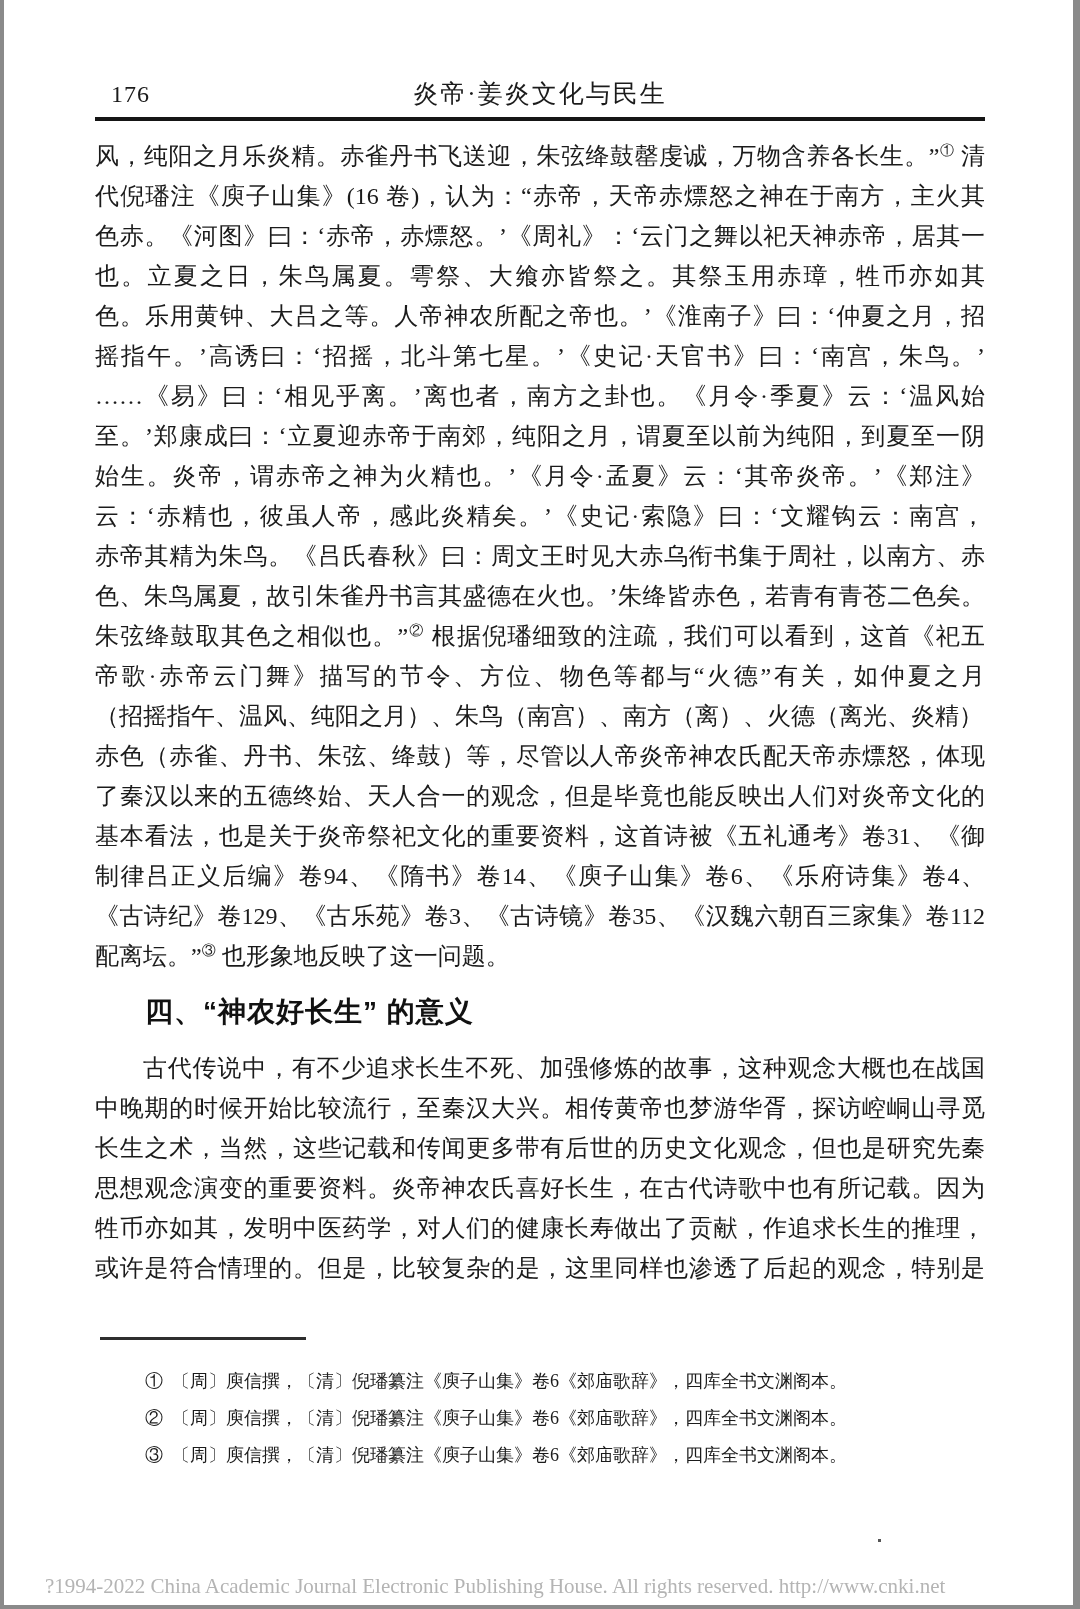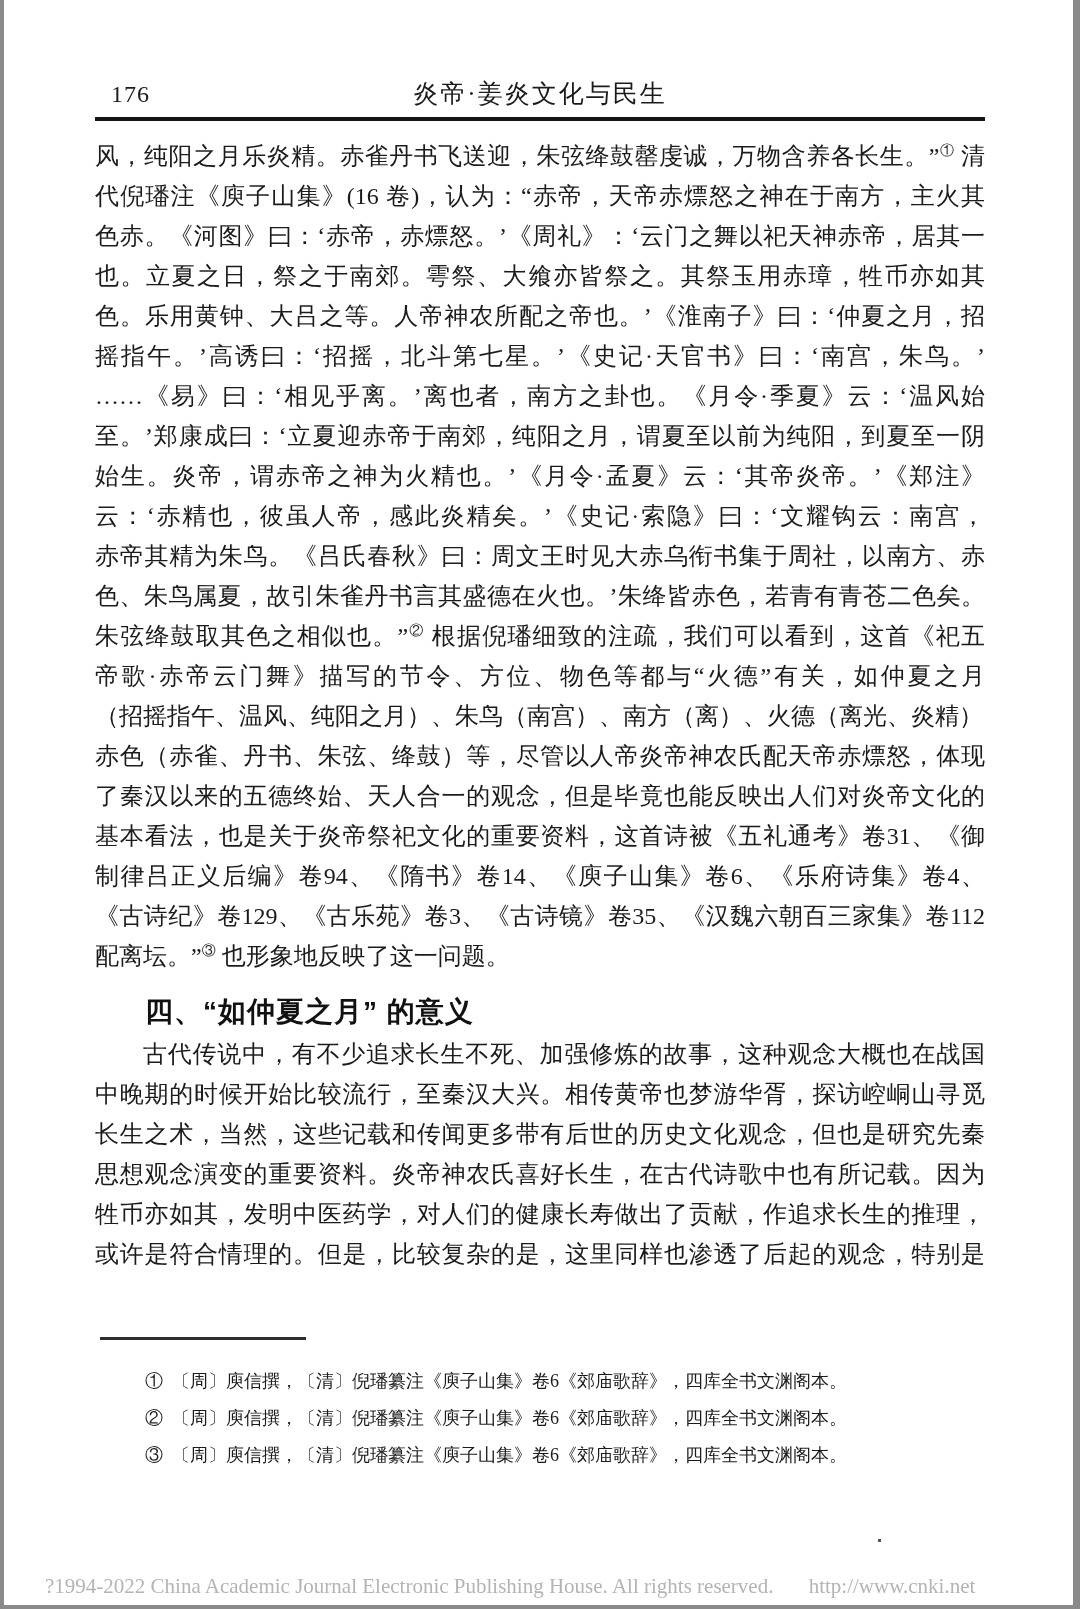--- a/index.html
+++ b/index.html
@@ -63,21 +63,21 @@
     margin: 0;
     padding: 14px 0 0 50px;
     height: 44px;
     line-height: 44px;
     font-family: "Liberation Sans", "DejaVu Sans", sans-serif;
     font-weight: bold;
     font-size: 28px;
     letter-spacing: 1px;
     color: #111;
   }
-  .p2 { }
+  .p2 { margin-top: 14px; }
 
   
   .footnote-divider {
     position: absolute;
     top: 1337px; left: 100px; width: 206px; height: 3px;
     background: #2e2e2e;
   }
   .footnotes {
     position: absolute;
     top: 1363px; left: 95px; width: 890px;
@@ -95,21 +95,21 @@
 
   
   .cnki-footer {
     position: absolute;
     top: 1572px; left: 45px; width: 1000px;
     font-size: 21px;
     line-height: 28px;
     color: #b4b4b4;
     white-space: nowrap;
   }
-  .cnki-url { margin-left: 30px; }
+  .cnki-url { }
 </style>
 </head>
 <body>
 
 <div class="page">
 
   <div class="edge edge-left"></div>
   <div class="edge edge-right"></div>
   <div class="edge edge-bottom"></div>
   <div class="speck"></div>
@@ -118,40 +118,40 @@
     <span class="pagenum">176</span>
     <span class="running-title">炎帝·姜炎文化与民生</span>
   </div>
   <div class="header-rule"></div>
 
   <div class="content">
     <div class="para p1">
         <div class="line">风，纯阳之月乐炎精。赤雀丹书飞送迎，朱弦绛鼓罄虔诚，万物含养各长生。”<sup class="fnref">①</sup> 清</div>
         <div class="line">代倪璠注《庾子山集》(16 卷)，认为：“赤帝，天帝赤熛怒之神在于南方，主火其</div>
         <div class="line">色赤。《河图》曰：‘赤帝，赤熛怒。’《周礼》：‘云门之舞以祀天神赤帝，居其一</div>
-        <div class="line">也。立夏之日，祭之于南郊。雩祭、大飨亦皆祭之。其祭玉用赤璋，牲币亦如其</div>
+        <div class="line">也。立夏之日，朱鸟属夏。雩祭、大飨亦皆祭之。其祭玉用赤璋，牲币亦如其</div>
         <div class="line">色。乐用黄钟、大吕之等。人帝神农所配之帝也。’《淮南子》曰：‘仲夏之月，招</div>
         <div class="line">摇指午。’高诱曰：‘招摇，北斗第七星。’《史记·天官书》曰：‘南宫，朱鸟。’</div>
         <div class="line">……《易》曰：‘相见乎离。’离也者，南方之卦也。《月令·季夏》云：‘温风始</div>
         <div class="line">至。’郑康成曰：‘立夏迎赤帝于南郊，纯阳之月，谓夏至以前为纯阳，到夏至一阴</div>
         <div class="line">始生。炎帝，谓赤帝之神为火精也。’《月令·孟夏》云：‘其帝炎帝。’《郑注》</div>
         <div class="line">云：‘赤精也，彼虽人帝，感此炎精矣。’《史记·索隐》曰：‘文耀钩云：南宫，</div>
         <div class="line">赤帝其精为朱鸟。《吕氏春秋》曰：周文王时见大赤乌衔书集于周社，以南方、赤</div>
         <div class="line">色、朱鸟属夏，故引朱雀丹书言其盛德在火也。’朱绛皆赤色，若青有青苍二色矣。</div>
         <div class="line">朱弦绛鼓取其色之相似也。”<sup class="fnref">②</sup> 根据倪璠细致的注疏，我们可以看到，这首《祀五</div>
         <div class="line">帝歌·赤帝云门舞》描写的节令、方位、物色等都与“火德”有关，如仲夏之月</div>
         <div class="line">（招摇指午、温风、纯阳之月）、朱鸟（南宫）、南方（离）、火德（离光、炎精）、</div>
         <div class="line">赤色（赤雀、丹书、朱弦、绛鼓）等，尽管以人帝炎帝神农氏配天帝赤熛怒，体现</div>
         <div class="line">了秦汉以来的五德终始、天人合一的观念，但是毕竟也能反映出人们对炎帝文化的</div>
         <div class="line">基本看法，也是关于炎帝祭祀文化的重要资料，这首诗被《五礼通考》卷31、《御</div>
         <div class="line">制律吕正义后编》卷94、《隋书》卷14、《庾子山集》卷6、《乐府诗集》卷4、</div>
         <div class="line">《古诗纪》卷129、《古乐苑》卷3、《古诗镜》卷35、《汉魏六朝百三家集》卷112</div>
         <div class="line">配离坛。”<sup class="fnref">③</sup> 也形象地反映了这一问题。</div>
       </div>
-    <h2 class="section-heading">四、“如仲夏之月” 的意义</h2>
+    <h2 class="section-heading">四、“神农好长生” 的意义</h2>
     <div class="para p2">
         <div class="line">古代传说中，有不少追求长生不死、加强修炼的故事，这种观念大概也在战国</div>
         <div class="line">中晚期的时候开始比较流行，至秦汉大兴。相传黄帝也梦游华胥，探访崆峒山寻觅</div>
         <div class="line">长生之术，当然，这些记载和传闻更多带有后世的历史文化观念，但也是研究先秦</div>
         <div class="line">思想观念演变的重要资料。炎帝神农氏喜好长生，在古代诗歌中也有所记载。因为</div>
         <div class="line">牲币亦如其，发明中医药学，对人们的健康长寿做出了贡献，作追求长生的推理，</div>
         <div class="line">或许是符合情理的。但是，比较复杂的是，这里同样也渗透了后起的观念，特别是</div>
       </div>
   </div>
 

